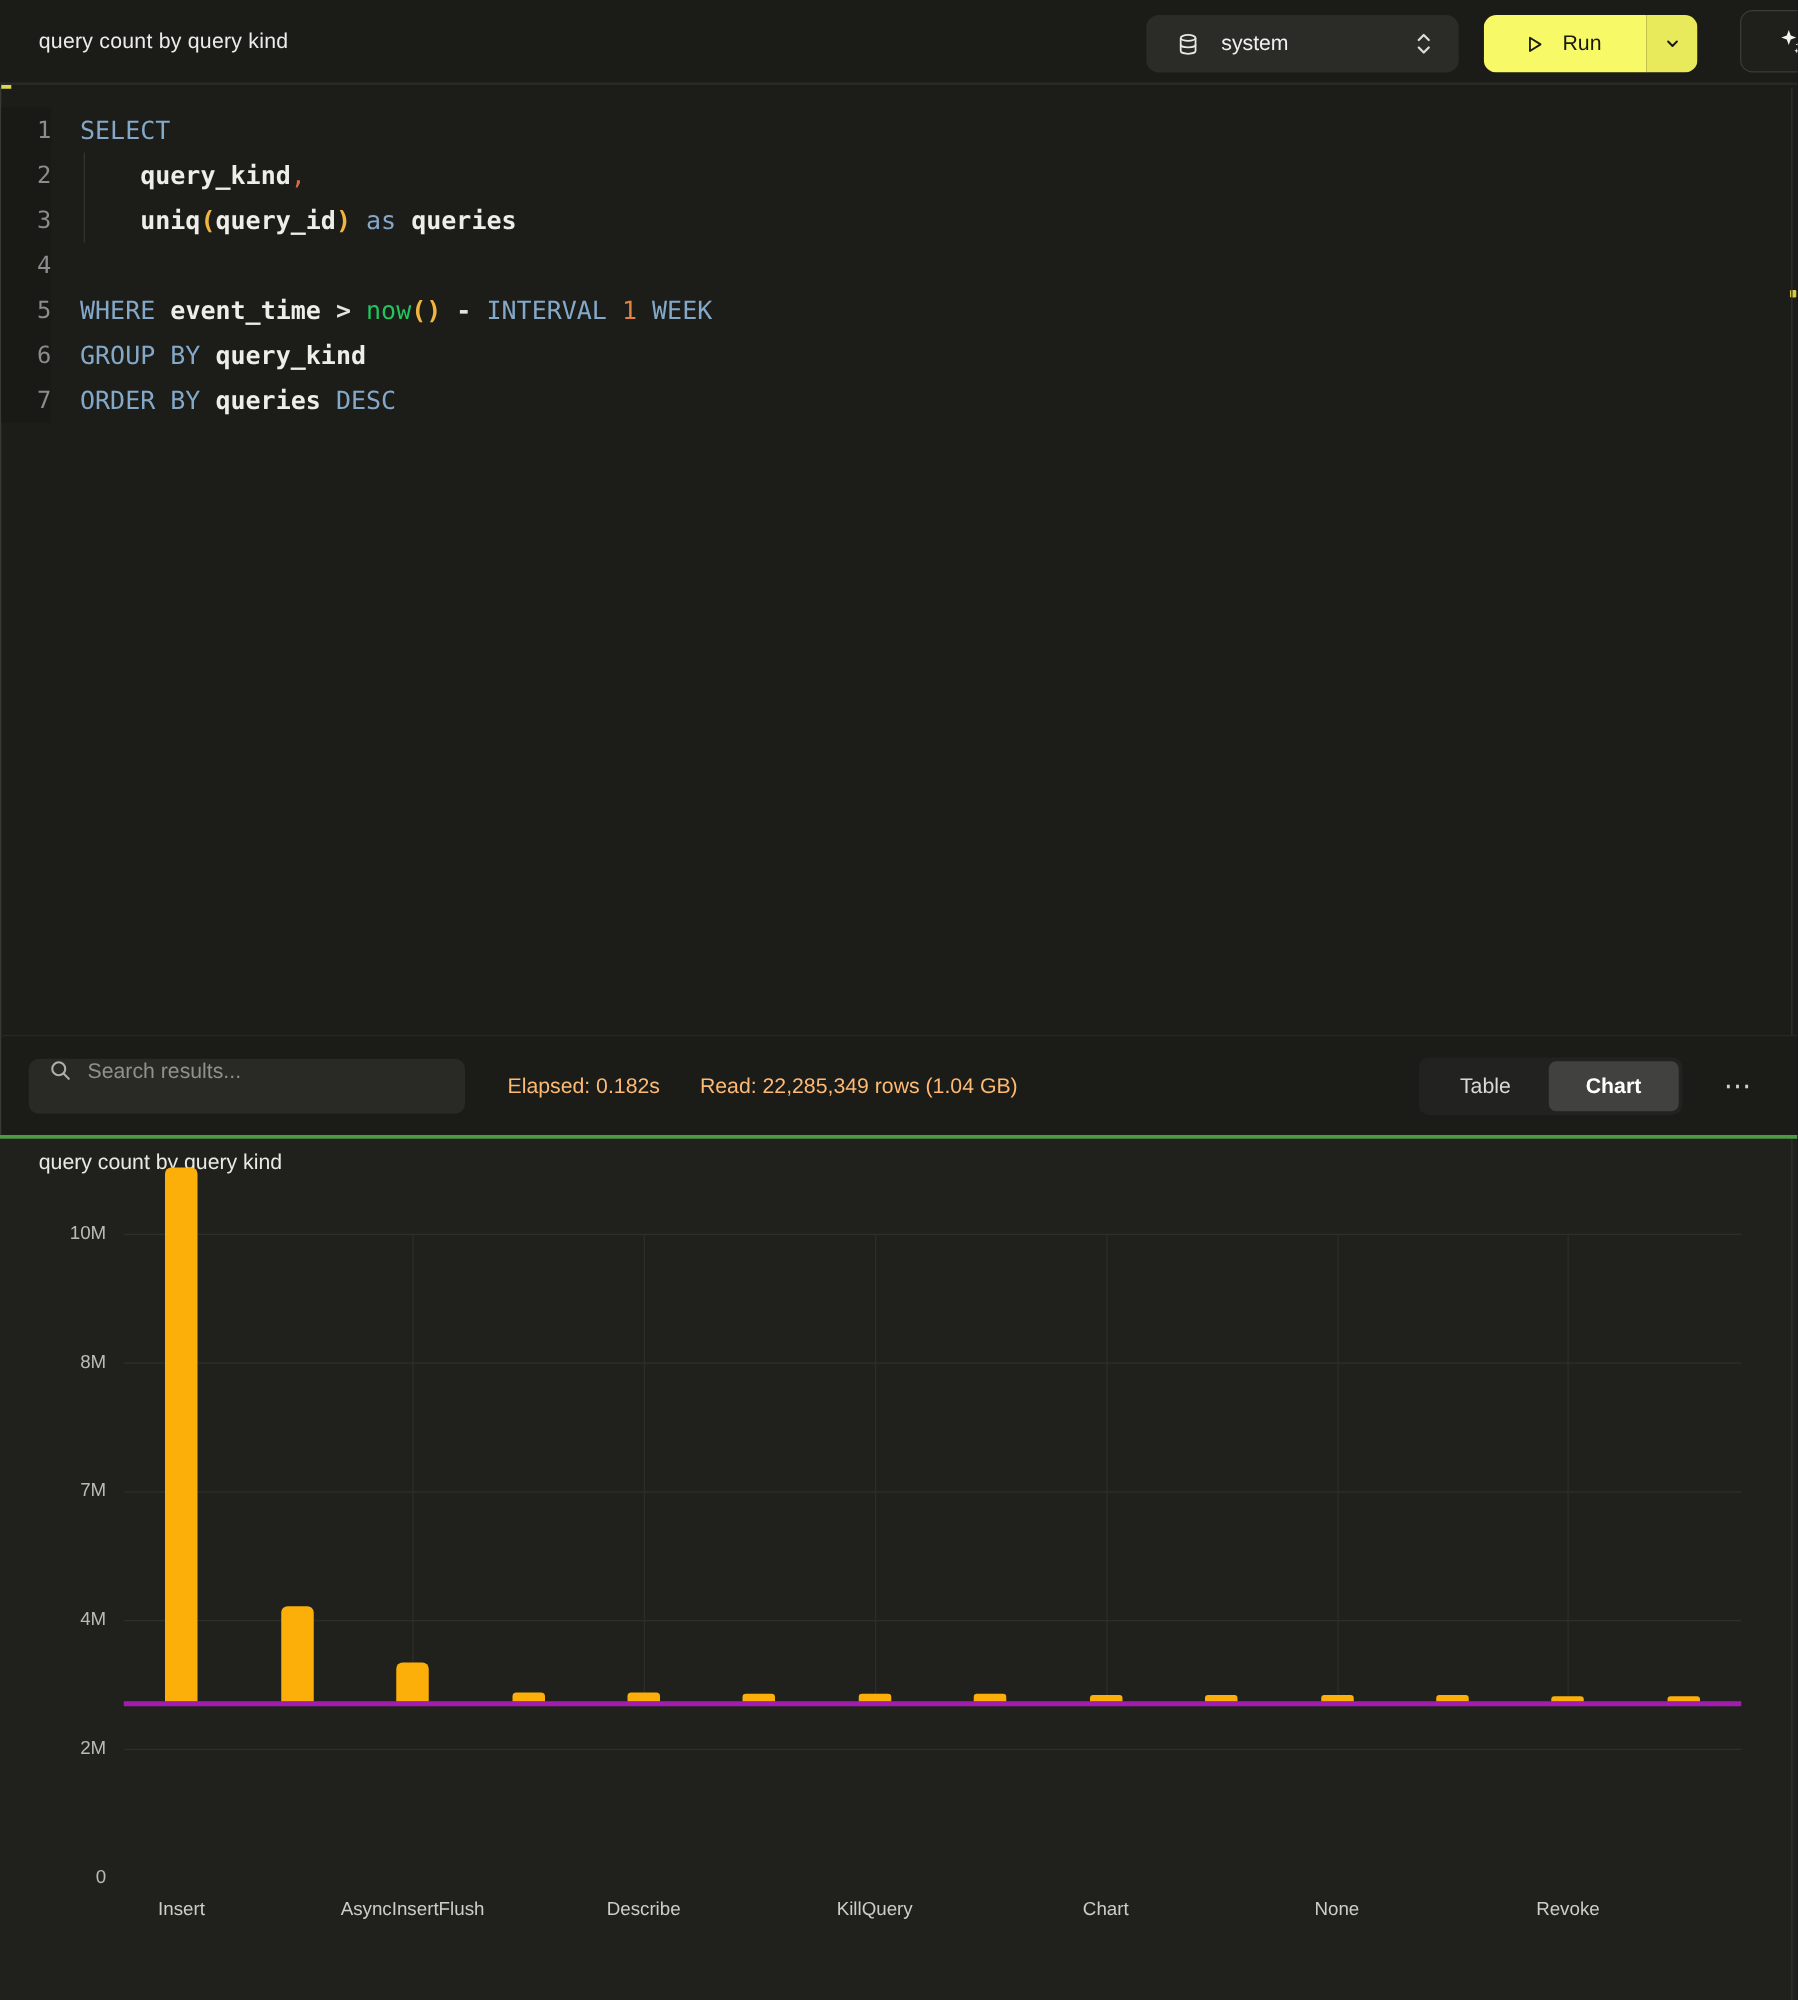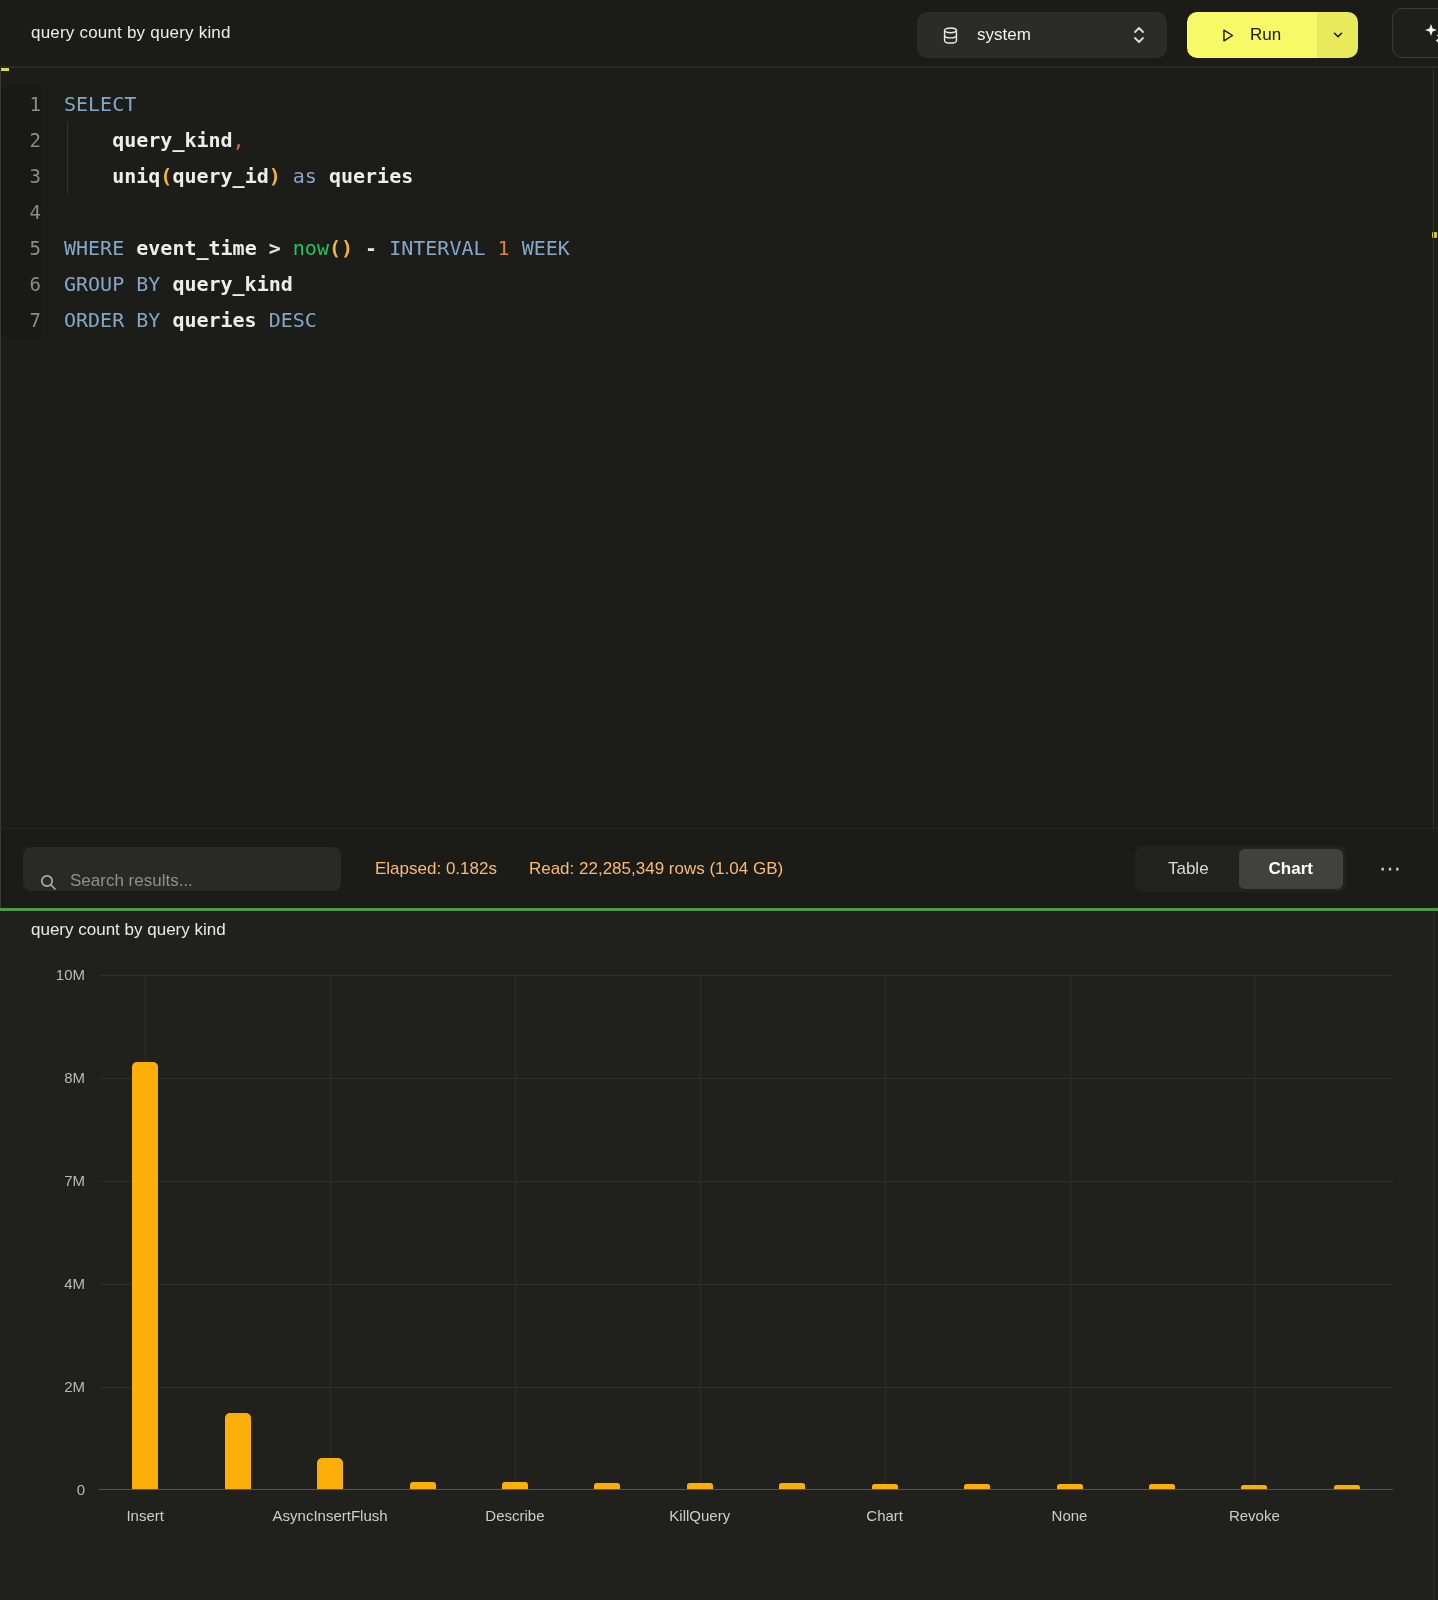--- a/index.html
+++ b/index.html
@@ -82,22 +82,22 @@
   
   .res-toolbar {
     position:absolute; top:828px; left:0; width:1438px; height:80px;
     background:#1b1b18; border-top:1px solid #272723;
     border-left:1px solid #3a3a35;
     display:flex; align-items:center;
     padding:0 36px 0 22px;
     z-index:4;
   }
   .search-box {
-    width:318px; height:44px; border-radius:8px; background:#29292 6;
-    background:#292926; display:flex; align-items:flex-end; padding:0 14px 0 16px;
+    width:349px; height:44px; border-radius:8px; background:#29292 6;
+    background:#292926; display:flex; align-items:flex-start; padding:0 14px 0 16px;
   }
   .search-box input {
     background:transparent; border:none; outline:none; color:#e6e6e3;
     font-size:17px; margin-left:13px; width:260px;
     font-family:"Liberation Sans", sans-serif;
   }
   .search-box input::placeholder { color:#90908c; }
   .stat { font-size:17px; color:#fdba74; }
   .stat.elapsed { margin-left:34px; }
   .stat.read { margin-left:32px; }
@@ -115,21 +115,21 @@
     color:#d0d0cd; font-size:22px; letter-spacing:1px; line-height:20px; padding:0;
   }
 
   
   .run-divider { position:absolute; top:908px; left:0; width:1438px; height:3px; background:#4d9a45; z-index:6; }
   .chart-panel {
     position:absolute; top:911px; left:0; width:1438px; height:689px;
     background:#20201d;
   }
   .chart-title { position:absolute; top:9px; left:31px; font-size:17px; color:#e9e9e6; }
-  .plot { position:absolute; left:99px; top:64px; width:1294px; height:515px; border-bottom:1px solid #a21caf; }
+  .plot { position:absolute; left:99px; top:76px; width:1294px; height:378px; border-bottom:4px solid #a21caf; }
   .hgrid { position:absolute; left:0; width:100%; height:1px; background:#2e2e2a; }
   .vgrid { position:absolute; top:0; width:1px; height:100%; background:#2c2c29; }
   .ytick {
     position:absolute; width:56px; left:-70px; text-align:right;
     font-size:15px; color:#b9b9b6; height:20px; line-height:20px;
   }
   .bar { position:absolute; bottom:0; width:26px; background:#fcae09; cursor:pointer; }
   .xlabel {
     position:absolute; width:220px; text-align:center;
     font-size:15px; color:#cdcdca;

